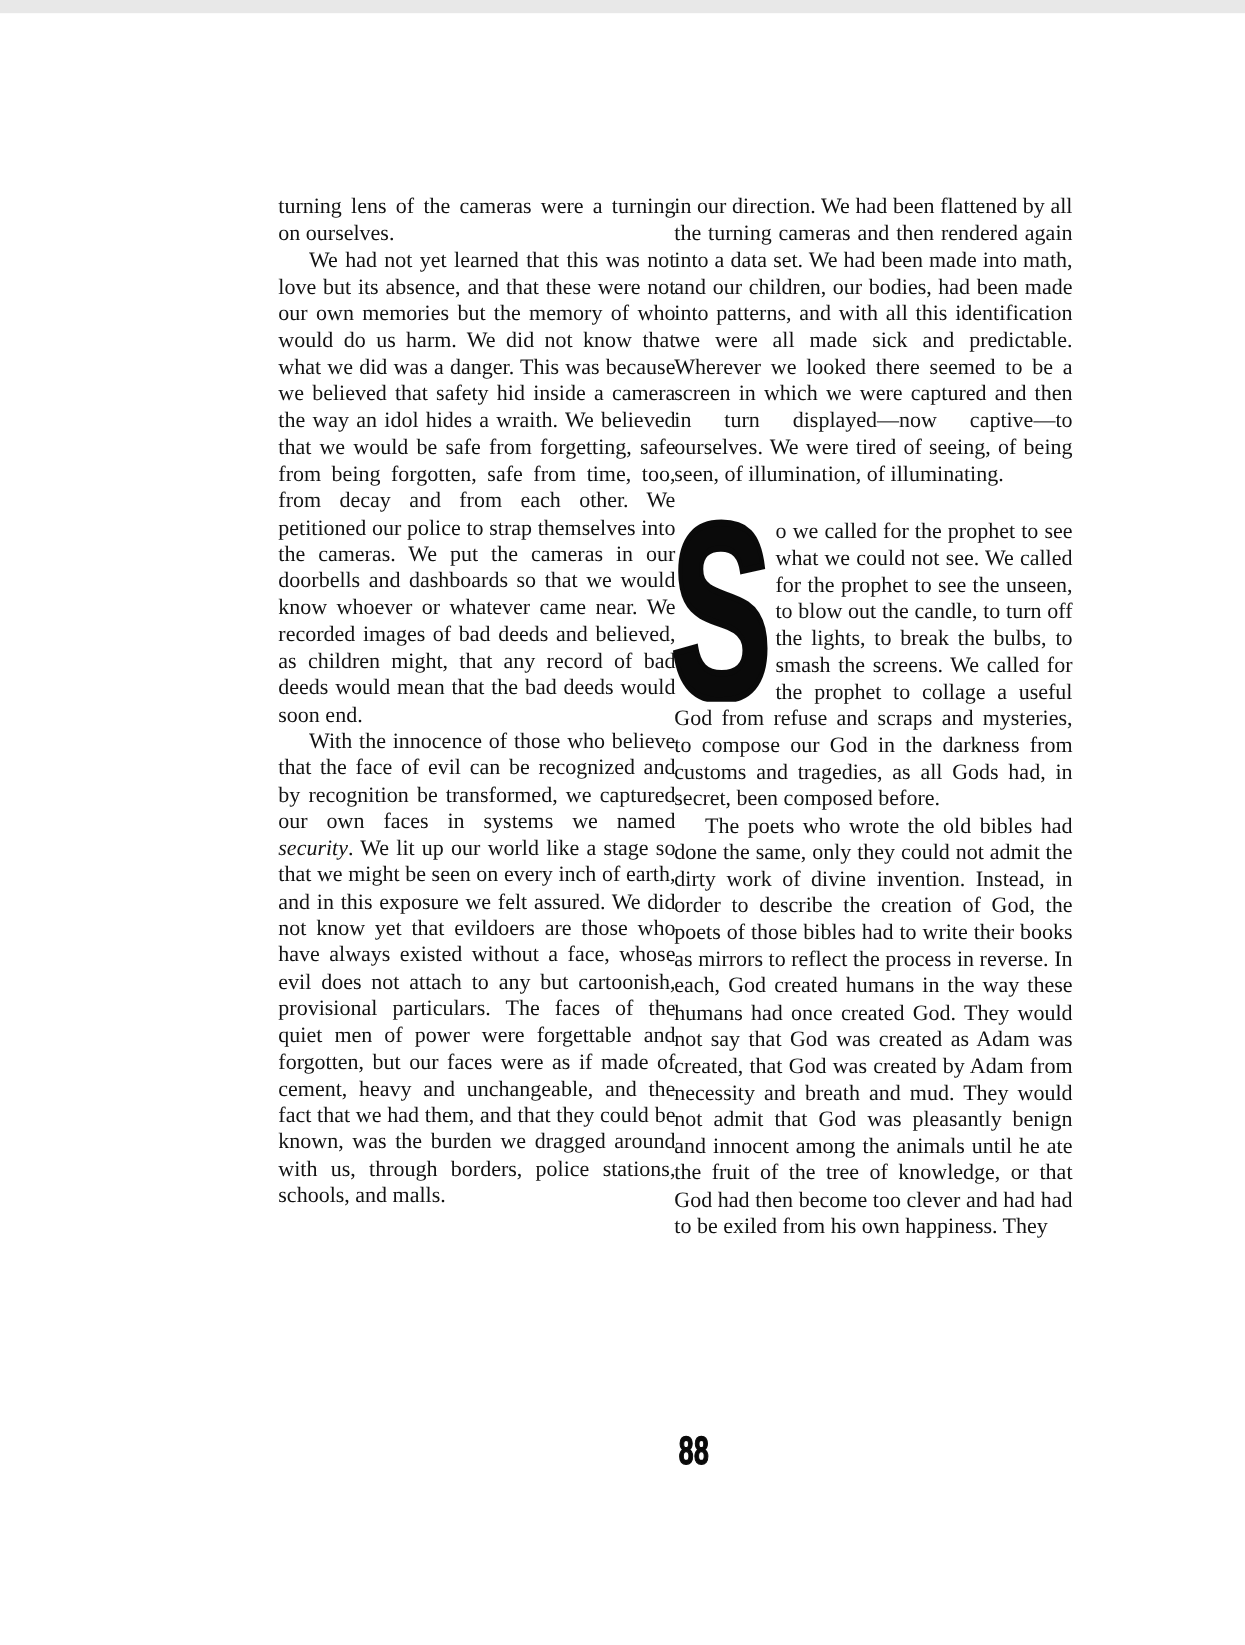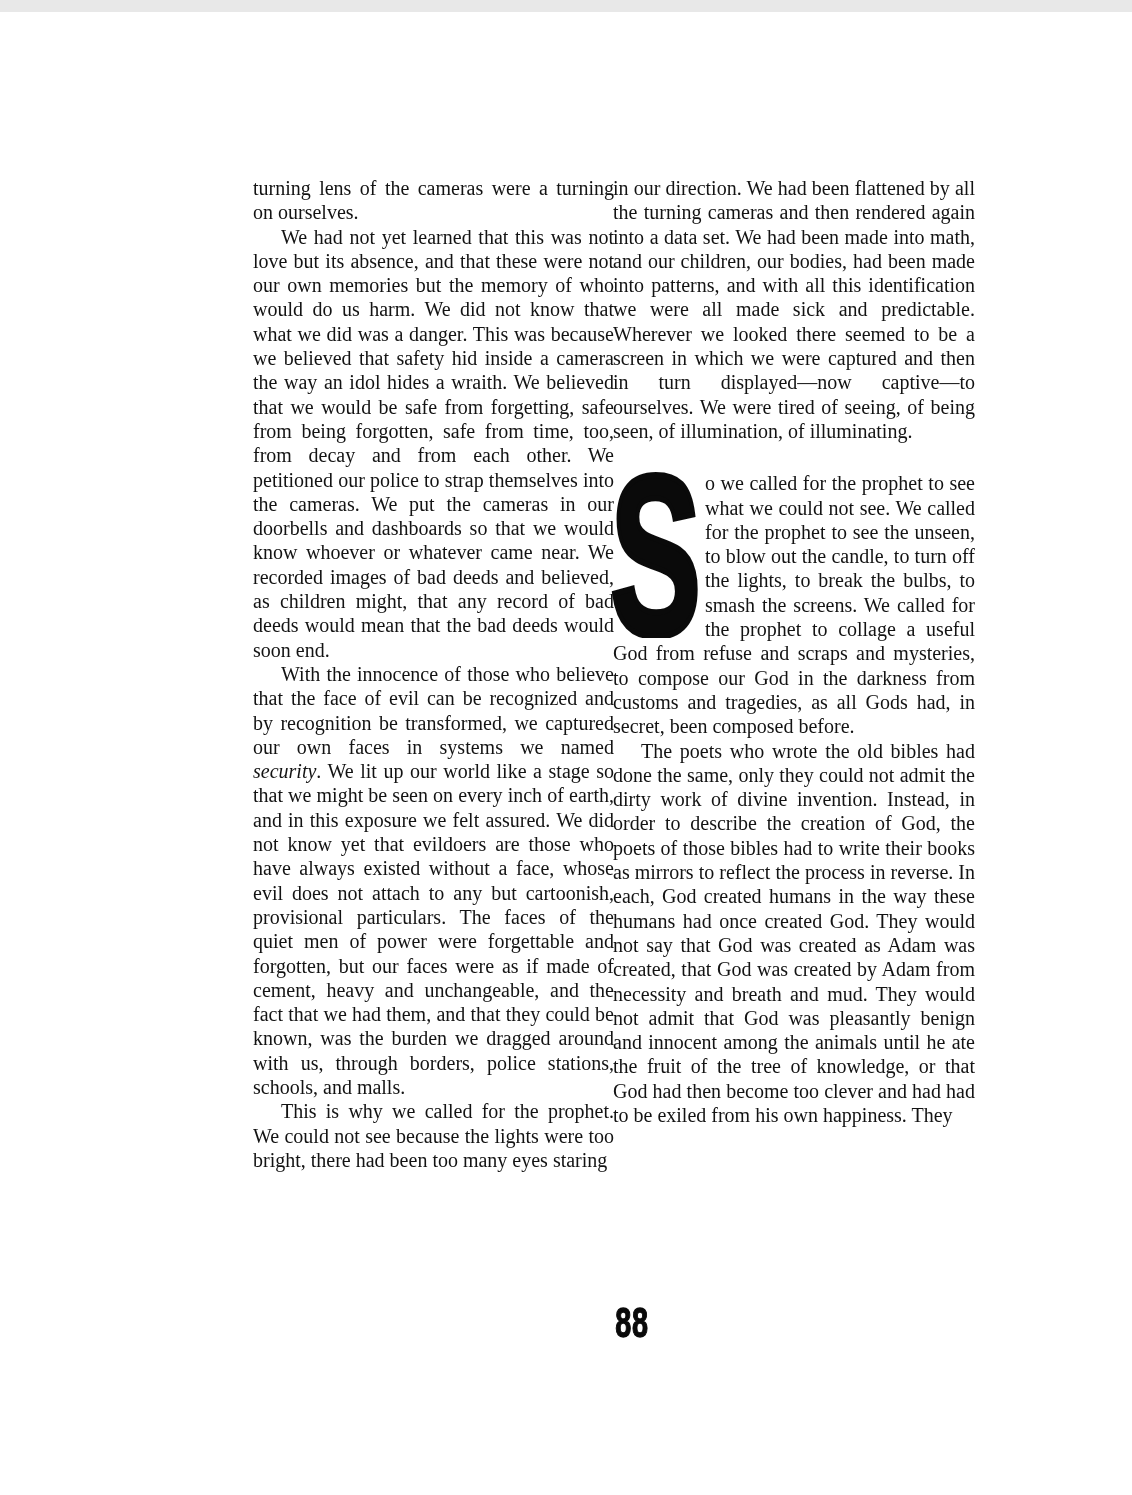--- a/index.html
+++ b/index.html
@@ -31,21 +31,21 @@
     width:95px; height:170px;
     margin:-3px 0 0 -3px;
   }
   .dropcap-box svg { display:block; }
   .folio {
     position:absolute;
     top:1289px; left:253px; width:757px;
     text-align:center;
     font-family:"Liberation Sans", sans-serif;
     font-weight:700;
-    font-size:43px;
+    font-size:36px;
     line-height:1;
     color:#0a0a0a;
   }
   .folio .digits {
     display:inline-block;
     transform:scaleX(0.67);
     transform-origin:center bottom;
     -webkit-text-stroke:1.3px #0a0a0a;
     letter-spacing:1px;
   }
@@ -55,21 +55,20 @@
 <body>
 
 <div class="page">
 
   <div class="col col-left">
     <p class="continuation">turning lens of the cameras were a turning on ourselves.</p>
     <p>We had not yet learned that this was not love but its absence, and that these were not our own memories but the memory of who would do us harm. We did not know that what we did was a danger. This was because we be­lieved that safety hid inside a camera the way an idol hides a wraith. We believed that we would be safe from forgetting, safe from be­ing forgotten, safe from time, too, from decay and from each other. We petitioned our police to strap themselves into the cameras. We put the cameras in our doorbells and dashboards so that we would know whoever or whatever came near. We recorded images of bad deeds and believed, as children might, that any re­cord of bad deeds would mean that the bad deeds would soon end.</p>
     <p>
       <span>With the innocence of those who believe that the face of evil can be recognized and by recognition be transformed, we captured our own faces in systems we named </span><em>security</em><span>. We lit up our world like a stage so that we might be seen on every inch of earth, and in this ex­posure we felt assured. We did not know yet that evildoers are those who have always ex­isted without a face, whose evil does not at­tach to any but cartoonish, provisional par­ticulars. The faces of the quiet men of power were forgettable and forgotten, but our fac­es were as if made of cement, heavy and un­changeable, and the fact that we had them, and that they could be known, was the bur­den we dragged around with us, through bor­ders, police stations, schools, and malls.</span>
     </p>
-    <p>This is why we called for the prophet. We could not see because the lights were too bright, there had been too many eyes staring</p>
   </div>
 
   <div class="col col-right">
     <p class="continuation">in our direction. We had been flattened by all the turning cameras and then rendered again into a data set. We had been made into math, and our children, our bodies, had been made into patterns, and with all this identification we were all made sick and predictable. Wher­ever we looked there seemed to be a screen in which we were captured and then in turn dis­played—now captive—to ourselves. We were tired of seeing, of being seen, of illumina­tion, of illuminating.</p>
     <p class="dropcap-para">
       <span class="dropcap-box">
           <svg width="95" height="170" viewBox="0 0 95 170">
             <text x="0" y="0" transform="translate(0,167) scale(0.6,1)" font-family="Liberation Sans, sans-serif" font-weight="700" font-size="228" fill="#0a0a0a" stroke="#0a0a0a" stroke-width="6">S</text>
           </svg>
         </span><span>o we called for the prophet to see what we could not see. We called for the prophet to see the unseen, to blow out the candle, to turn off the lights, to break the bulbs, to smash the screens. We called for the prophet to collage a useful God from refuse and scraps and mysteries, to compose our God in the darkness from cus­toms and tragedies, as all Gods had, in secret, been composed before.</span>

